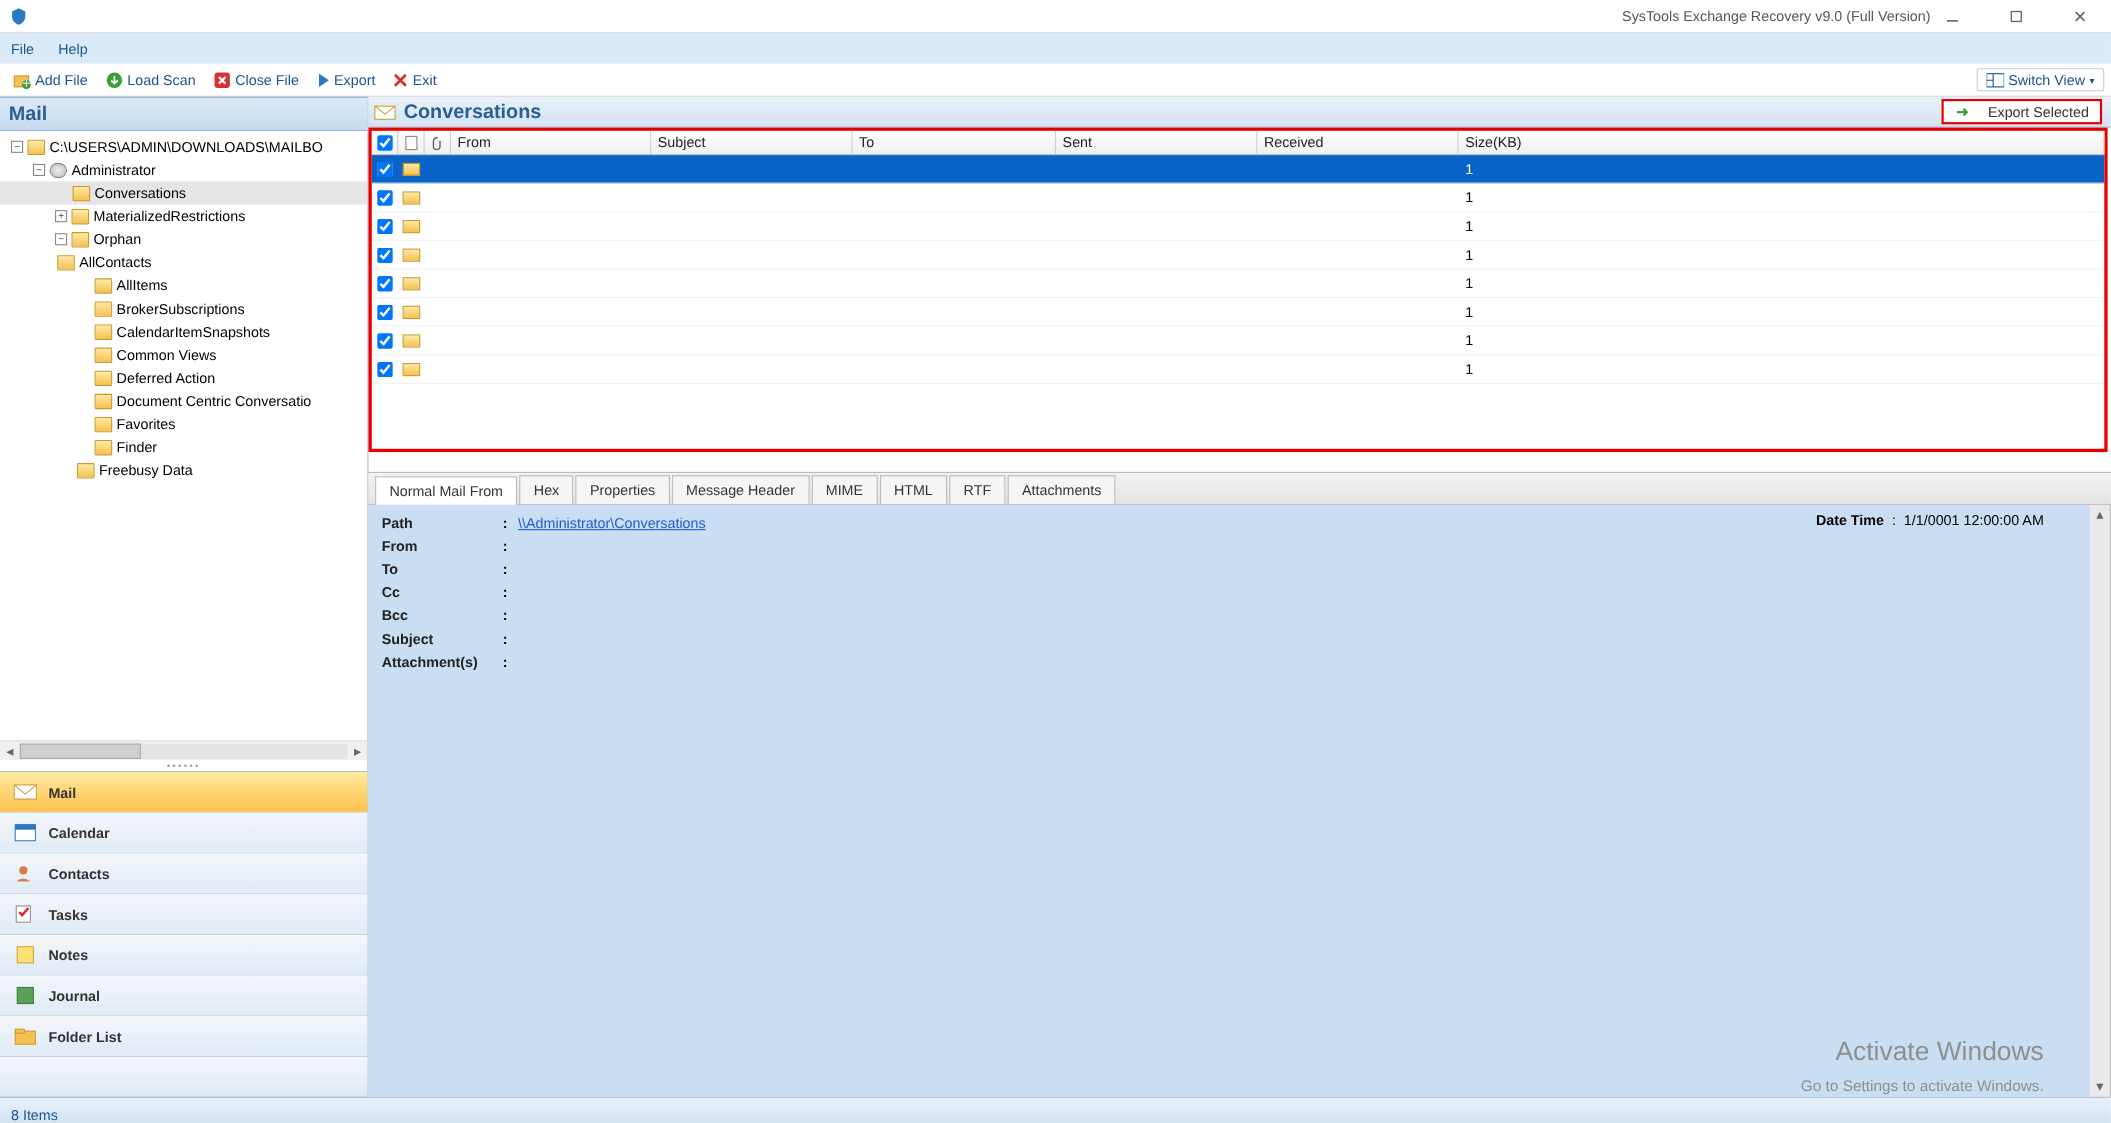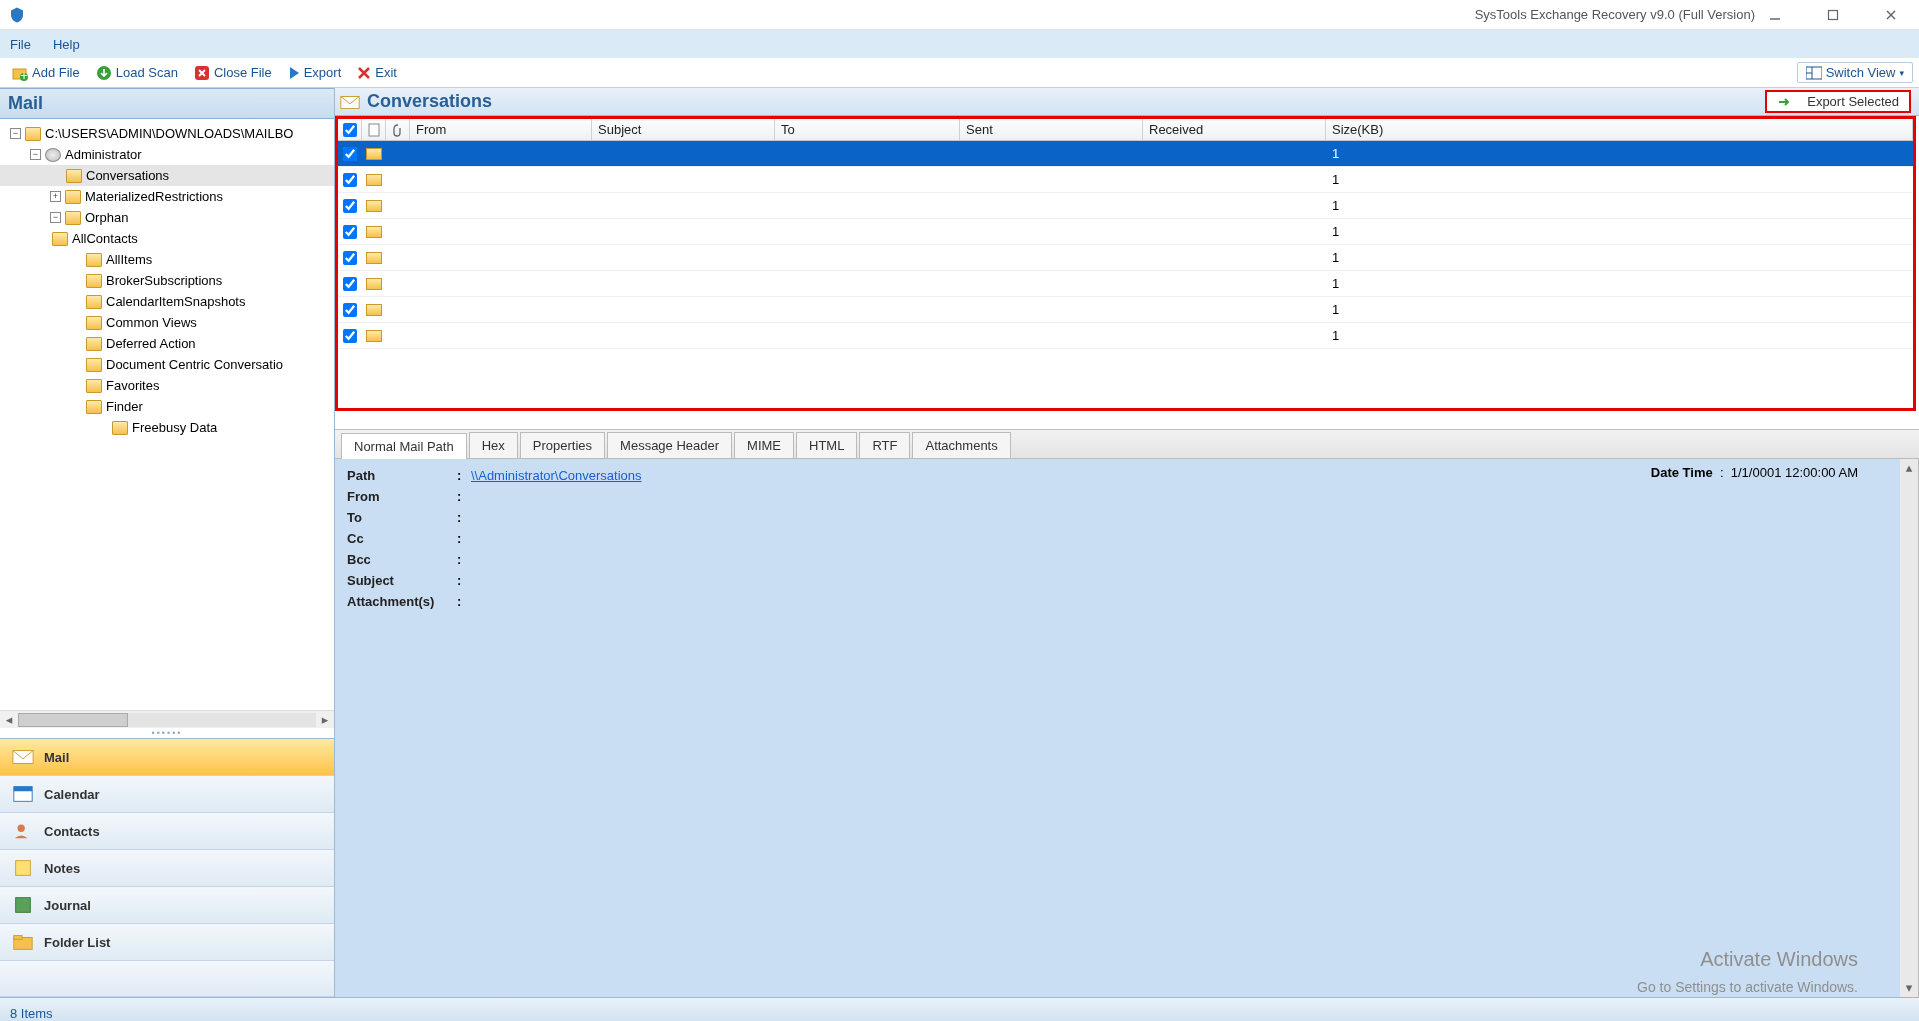--- a/index.html
+++ b/index.html
@@ -91,21 +91,21 @@
 .tab { padding:5px 12px; border:1px solid #bbb; border-bottom:none; margin-right:2px; background:#f5f5f5; cursor:pointer; font-size:13px; color:#333; }
 .tab.active { background:#fff; position:relative; top:1px; }
 
 .preview { flex:1; background:#c9def2; padding:6px 12px; position:relative; overflow:hidden; border-right:1px solid #bbb; }
 .prow { display:flex; padding:3px 0; }
 .plabel { width:110px; font-weight:bold; color:#222; }
 .pcolon { width:14px; font-weight:bold; }
 .pval a { color:#1a5fd0; text-decoration:underline; }
 .dt { position:absolute; right:60px; top:6px; }
 .dt b { font-weight:bold; }
-.watermark { position:absolute; right:60px; bottom:26px; color:#8f8f8f; font-size:20px; }
+.watermark { position:absolute; right:60px; bottom:26px; color:#8f8f8f; font-size:24px; }
 .watermark2 { position:absolute; right:60px; bottom:2px; color:#8f8f8f; font-size:14px; }
 .vscroll { position:absolute; right:0; top:0; bottom:0; width:18px; background:#e9e9e9; display:flex; flex-direction:column; }
 .vscroll .arr { height:18px; text-align:center; color:#666; line-height:18px; cursor:pointer; }
 .vscroll .vtrack { flex:1; }
 
 
 .status { height: 24px; background: linear-gradient(#e9f1f9,#d2e3f2); border-top:1px solid #9db8d2; display:flex; align-items:flex-end; padding:0 10px; color:#1a5490; }
 
 input[type=checkbox]{ width:14px; height:14px; }
 </style>
@@ -249,21 +249,21 @@
               <span>Document Centric Conversatio</span>
             </div>
             <div class="trow" style="padding-left: 86px;">
               <span class="ticon folder-ic"></span>
               <span>Favorites</span>
             </div>
             <div class="trow" style="padding-left: 86px;">
               <span class="ticon folder-ic"></span>
               <span>Finder</span>
             </div>
-            <div class="trow" style="padding-left: 112px;">
+            <div class="trow" style="padding-left: 70px;">
               <span class="ticon folder-ic"></span>
               <span>Freebusy Data</span>
             </div>
           </div>
       </div>
       <div class="hscroll">
         <div class="arrow">◂</div>
         <div class="track">
             <div class="thumb"></div>
           </div>
@@ -285,20 +285,27 @@
             <rect x="2" y="2" width="20" height="5" fill="#2a77c4"></rect>
           </svg>
         <span>Calendar</span>
       </div>
       <div class="navbtn">
         <svg class="nic" viewBox="0 0 24 20">
             <circle cx="10" cy="7" r="4" fill="#d97a4a"></circle>
             <path d="M3 18 Q10 12 17 18" fill="#d97a4a"></path>
           </svg>
         <span>Contacts</span>
+      </div>
+      <div class="navbtn">
+        <svg class="nic" viewBox="0 0 24 20">
+            <rect x="3" y="2" width="14" height="16" fill="#fff" stroke="#888"></rect>
+            <path d="M6 8 L9 11 L15 4" stroke="#d93030" stroke-width="2.5" fill="none"></path>
+          </svg>
+        <span>Tasks</span>
       </div>
       <div class="navbtn">
         <svg class="nic" viewBox="0 0 24 20">
             <rect x="4" y="2" width="16" height="16" fill="#ffe070" stroke="#c9a030"></rect>
           </svg>
         <span>Notes</span>
       </div>
       <div class="navbtn">
         <svg class="nic" viewBox="0 0 24 20">
             <rect x="4" y="2" width="16" height="16" fill="#5aa05a" stroke="#357a35"></rect>
@@ -471,21 +478,21 @@
             <div class="mc subj"></div>
             <div class="mc to"></div>
             <div class="mc sent"></div>
             <div class="mc recv"></div>
             <div class="mc size">1</div>
           </div>
         </div>
     </div>
 
     <div class="tabs">
-      <div class="tab active">Normal Mail Path</div>
+      <div class="tab active">Normal Mail From</div>
       <div class="tab">Hex</div>
       <div class="tab">Properties</div>
       <div class="tab">Message Header</div>
       <div class="tab">MIME</div>
       <div class="tab">HTML</div>
       <div class="tab">RTF</div>
       <div class="tab">Attachments</div>
     </div>
 
     <div class="preview">

